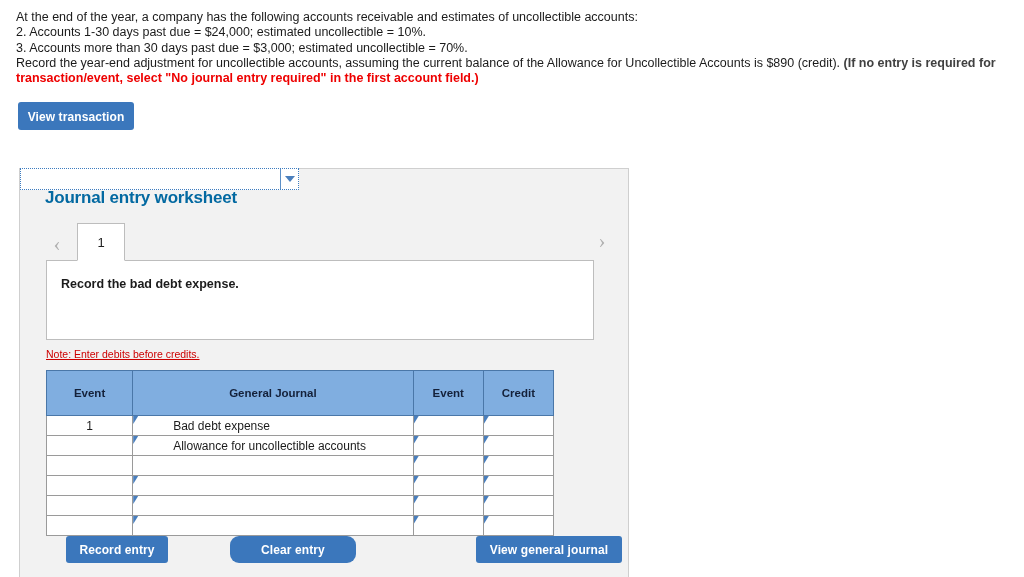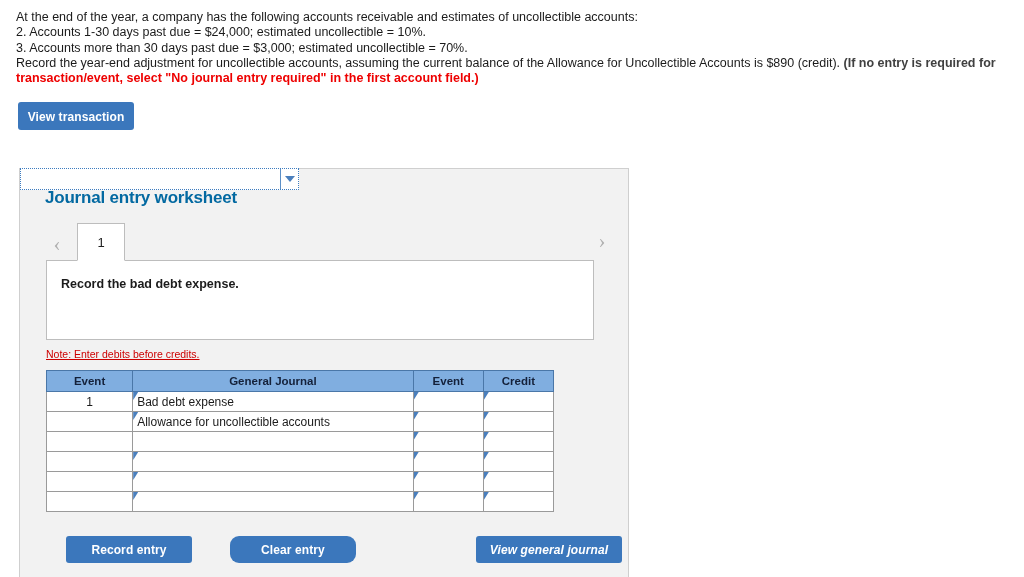--- a/index.html
+++ b/index.html
@@ -152,21 +152,21 @@
     background: #ffffff;
     table-layout: fixed;
   }
   #journal-table th {
     background: #80aee0;
     border: 1px solid #4a77a8;
     font-size: 11.5px;
     font-weight: bold;
     color: #14213a;
     height: 21px;
-    padding: 4px;
+    padding: 16px;
   }
   #journal-table td {
     border: 1px solid #9a9a9a;
     height: 20px;
     padding: 0;
     vertical-align: middle;
   }
   .col-event { width: 86px; }
   .col-journal { width: 280px; }
   .col-debit { width: 70px; }
@@ -187,20 +187,21 @@
   .cell-inner {
     position: relative;
     height: 100%;
     width: 100%;
     display: flex;
     align-items: center;
     padding-left: 4px;
     font-size: 12px;
     color: #1b1b1b;
     overflow: hidden;
+    margin-left: 36px;
   }
   
   .cell-flag {
     position: absolute;
     left: 0px;
     top: 0px;
     width: 5px;
     height: 8px;
     background: #4a7fbd;
     clip-path: polygon(0 0, 100% 0, 0 100%);
@@ -246,39 +247,38 @@
   #footer-buttons {
     position: absolute;
     left: 26px;
     bottom: 14px;
     width: 558px;
     height: 27px;
   }
   #record-entry-btn {
     position: absolute;
     left: 20px;
-    width: 126px;
+    width: 102px;
     height: 27px;
     line-height: 27px;
   }
   #clear-entry-btn {
     position: absolute;
     left: 184px;
     width: 126px;
     height: 27px;
     line-height: 27px;
     border-radius: 9px;
   }
   #view-general-journal-btn {
     position: absolute;
     left: 430px;
     width: 146px;
     height: 27px;
     line-height: 27px;
-    font-style: italic;
   }
 </style>
 </head>
 <body>
 
 <div id="problem-statement">
   <div class="stmt-line">At the end of the year, a company has the following accounts receivable and estimates of uncollectible accounts:</div>
   <div class="stmt-line">2. Accounts 1-30 days past due = $24,000; estimated uncollectible = 10%.</div>
   <div class="stmt-line">3. Accounts more than 30 days past due = $3,000; estimated uncollectible = 70%.</div>
   <div class="stmt-line"><span>Record the year-end adjustment for uncollectible accounts, assuming the current balance of the Allowance for Uncollectible Accounts is $890 (credit). </span><span class="inline-red">(If no entry is required for</span></div>

